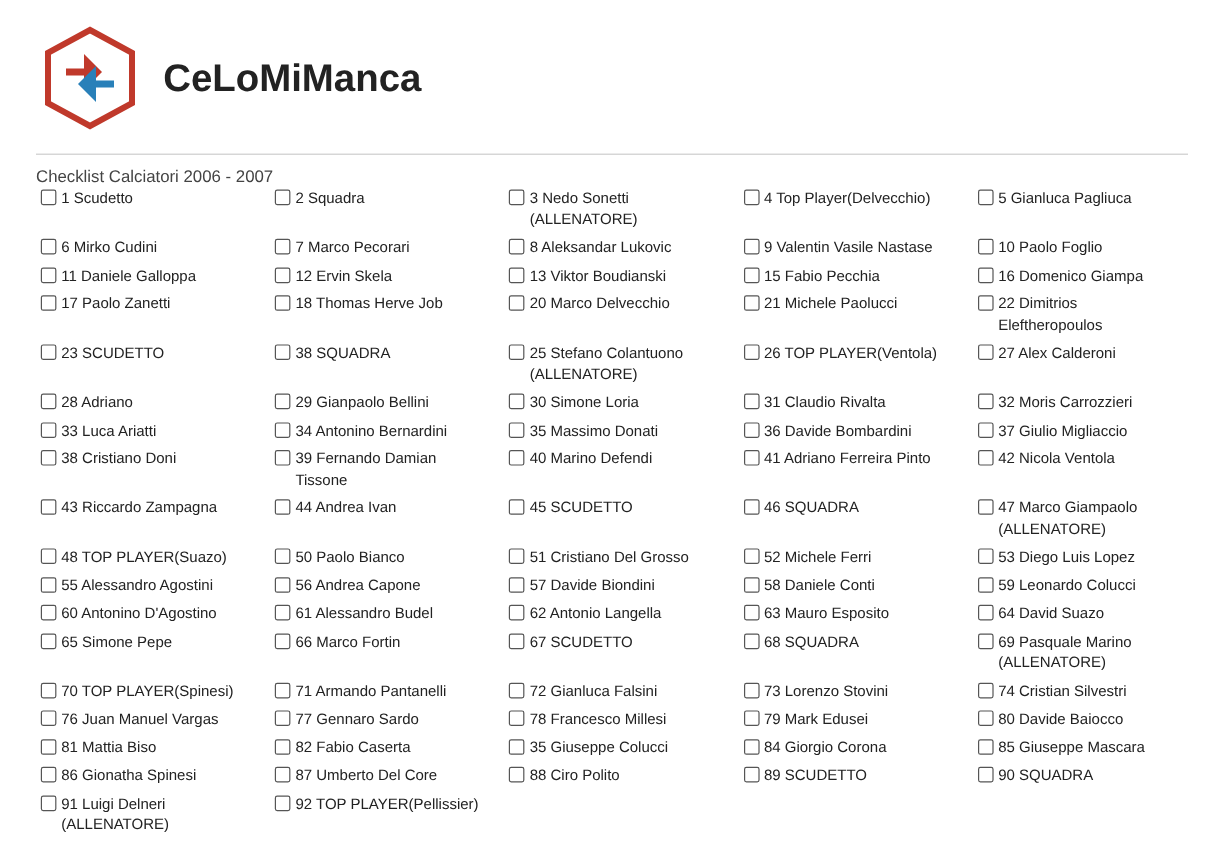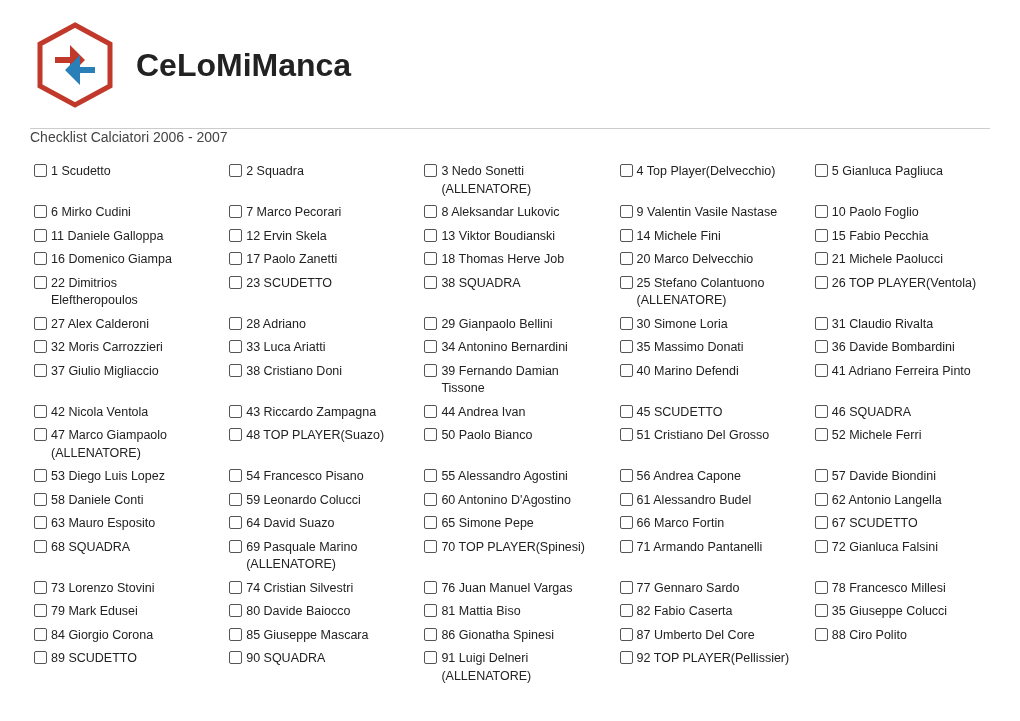--- a/index.html
+++ b/index.html
@@ -23,22 +23,22 @@
       margin-right: 16px;
     }
     .brand-name {
       font-size: 32px;
       font-weight: bold;
       color: #222;
     }
     .subtitle {
       font-size: 14px;
       color: #444;
-      margin-bottom: 16px;
       border-top: 1px solid #ccc;
+      padding-top: 10px;
     }
     .checklist-grid {
       display: grid;
       grid-template-columns: repeat(5, 1fr);
       gap: 2px 16px;
       margin-bottom: 20px;
     }
     .checklist-item {
       display: flex;
       align-items: flex-start;
@@ -128,24 +128,20 @@
     <div class="checklist-item">
       <div class="checkbox"></div>
       <span class="item-text">12 Ervin Skela</span>
     </div>
     <div class="checklist-item">
       <div class="checkbox"></div>
       <span class="item-text">13 Viktor Boudianski</span>
     </div>
     <div class="checklist-item">
       <div class="checkbox"></div>
-      <span class="item-text">14 Michele Fini</span>
-    </div>
-    <div class="checklist-item">
-      <div class="checkbox"></div>
       <span class="item-text">15 Fabio Pecchia</span>
     </div>
     <div class="checklist-item">
       <div class="checkbox"></div>
       <span class="item-text">16 Domenico Giampa</span>
     </div>
     <div class="checklist-item">
       <div class="checkbox"></div>
       <span class="item-text">17 Paolo Zanetti</span>
     </div>
@@ -280,24 +276,20 @@
     <div class="checklist-item">
       <div class="checkbox"></div>
       <span class="item-text">52 Michele Ferri</span>
     </div>
     <div class="checklist-item">
       <div class="checkbox"></div>
       <span class="item-text">53 Diego Luis Lopez</span>
     </div>
     <div class="checklist-item">
       <div class="checkbox"></div>
-      <span class="item-text">54 Francesco Pisano</span>
-    </div>
-    <div class="checklist-item">
-      <div class="checkbox"></div>
       <span class="item-text">55 Alessandro Agostini</span>
     </div>
     <div class="checklist-item">
       <div class="checkbox"></div>
       <span class="item-text">56 Andrea Capone</span>
     </div>
     <div class="checklist-item">
       <div class="checkbox"></div>
       <span class="item-text">57 Davide Biondini</span>
     </div>

